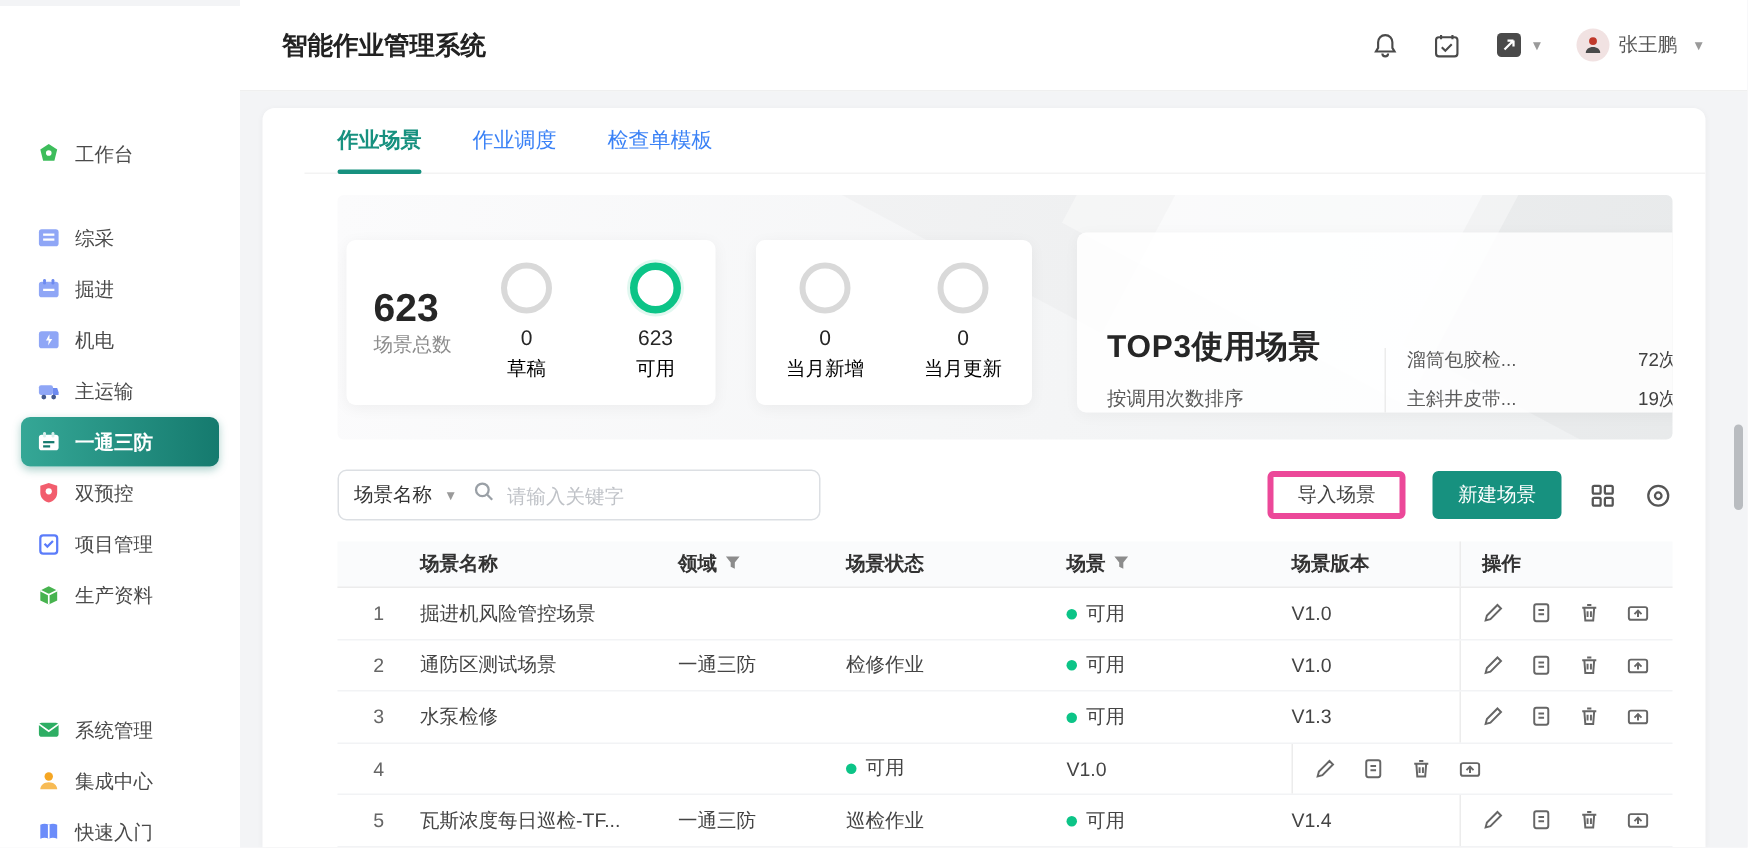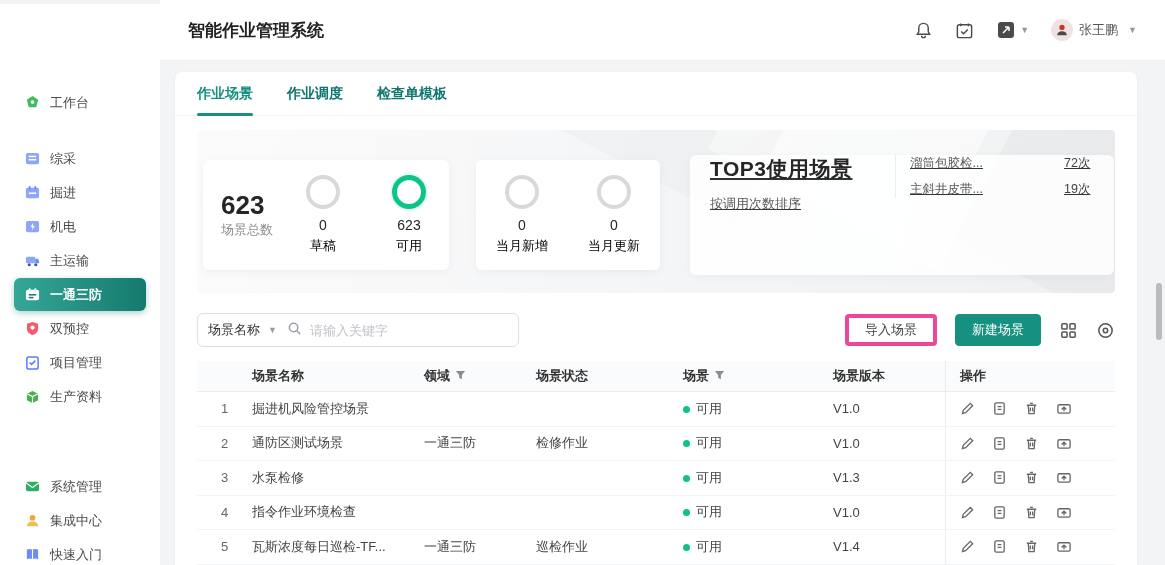--- a/index.html
+++ b/index.html
@@ -22,25 +22,25 @@
     border-bottom:1px solid #efefef; display:flex; align-items:center; padding:0 28px; z-index:4; }
   .header-title { font-size:17px; font-weight:700; color:#222; }
   .header-right { margin-left:auto; display:flex; align-items:center; gap:22px; }
   .hicon { display:inline-flex; align-items:center; color:#4a4a4a; cursor:pointer; }
   .caret { font-size:9px; color:#9a9a9a; margin-left:4px; }
   .user { display:flex; align-items:center; gap:6px; font-size:13px; color:#555; cursor:pointer; }
   .avatar { width:22px; height:22px; border-radius:50%; background:#f1e2e2; display:flex; align-items:center; justify-content:center; }
 
   
   .card { position:absolute; left:175px; top:72px; width:962px; height:493px; background:#fff;
-    border-radius:8px 8px 0 0; box-shadow:0 1px 4px rgba(0,0,0,.04); overflow:hidden; }
+    border-radius:8px 8px 0 0; box-shadow:0 1px 4px rgba(0,0,0,.04); overflow:hidden;padding-left:28px; }
 
   
   .tabs { display:flex; gap:34px; padding:0 22px; height:44px; align-items:center; border-bottom:1px solid #f3f3f3; }
-  .tab { font-size:14px; color:#0f766e; cursor:pointer; position:relative; height:44px; display:flex; align-items:center;font-weight:bold; }
+  .tab { font-size:14px; color:#3b82f6; cursor:pointer; position:relative; height:44px; display:flex; align-items:center; }
   .tab.active { color:#17917f; font-weight:700; }
   .tab.active::after { content:""; position:absolute; left:0; right:0; bottom:0; height:3px; background:#17917f; border-radius:2px; }
 
   
   .banner { position:relative; margin:14px 22px 0; height:163px; border-radius:4px; overflow:hidden;
     background:linear-gradient(100deg,#fbfbfc 0%,#f4f5f6 55%,#eef0f1 100%); }
   .deco1,.deco2,.deco3 { position:absolute; background:rgba(255,255,255,.55); transform:rotate(28deg); }
   .deco1 { width:260px; height:180px; right:120px; top:-90px; }
   .deco2 { width:200px; height:220px; right:-60px; top:-60px; background:rgba(0,0,0,.025); }
   .deco3 { width:220px; height:160px; right:330px; top:-110px; background:rgba(0,0,0,.02); }
@@ -49,21 +49,21 @@
   .stat-card.c1 { left:6px; width:246px; padding:0 4px 0 18px; gap:14px; }
   .stat-card.c2 { left:279px; width:184px; justify-content:space-around; }
   .total-num { font-size:26px; font-weight:600; color:#262626; line-height:1.15; }
   .total-lbl { font-size:13px; color:#8c8c8c; margin-top:0; }
   .ring-block { display:flex; flex-direction:column; align-items:center; width:72px; }
   .ring { width:34px; height:34px; border-radius:50%; border:4px solid #d9d9d9; background:#fff; }
   .ring.green { border:5px solid #0cc487; box-shadow:0 0 0 2px rgba(12,196,135,.12); }
   .ring-num { font-size:14px; color:#262626; margin-top:8px; }
   .ring-lbl { font-size:13px; color:#000000; margin-top:4px; }
   .top3 { position:absolute; left:493px; top:25px; width:424px; height:120px; background:rgba(255,255,255,.85);
-    border-radius:6px; box-shadow:0 2px 10px rgba(0,0,0,.04); display:flex; align-items:flex-start; padding:0 20px;text-decoration:underline; }
+    border-radius:6px; box-shadow:0 2px 10px rgba(0,0,0,.04); display:flex; align-items:flex-end; padding:0 20px; }
   .top3-head { width:185px; }
   .top3-title { font-size:21px; font-weight:700; color:#262626; letter-spacing:.5px; }
   .top3-sub { font-size:13px; color:#595959; margin-top:12px; }
   .top3-list { flex:1; display:flex; flex-direction:column; gap:9px; border-left:1px solid #ececec; padding-left:0; }
   .top3-item { display:flex; align-items:center; font-size:12.5px; }
   .top3-name { width:128px; color:#595959; margin-left:14px; overflow:hidden; white-space:nowrap; }
   .top3-count { color:#404040; margin-left:26px; }
 
   
   .toolbar { display:flex; align-items:center; margin:20px 22px 0; }
@@ -472,21 +472,20 @@
               <svg width="16" height="15" viewBox="0 0 17 16" fill="none" stroke="#666" stroke-width="1.4">
                 <rect x="2" y="4" width="13" height="9" rx="1.5"></rect>
                 <path d="M6 9l2.5-2.5L11 9M8.5 6.5V11"></path>
               </svg>
             </span>
         </div>
       </div>
 
       <div class="tr row">
         <div class="idx">4</div>
-        <div>指令作业环境检查</div>
         <div></div>
         <div></div>
         <div><span class="dot"></span><span>可用</span></div>
         <div>V1.0</div>
         <div class="cell-actions">
           <span class="act">
               <svg width="15" height="15" viewBox="0 0 16 16" fill="none" stroke="#666" stroke-width="1.4">
                 <path d="M11 2.5l2.5 2.5L6 12.5l-3.4.9.9-3.4z"></path>
               </svg>
             </span>

